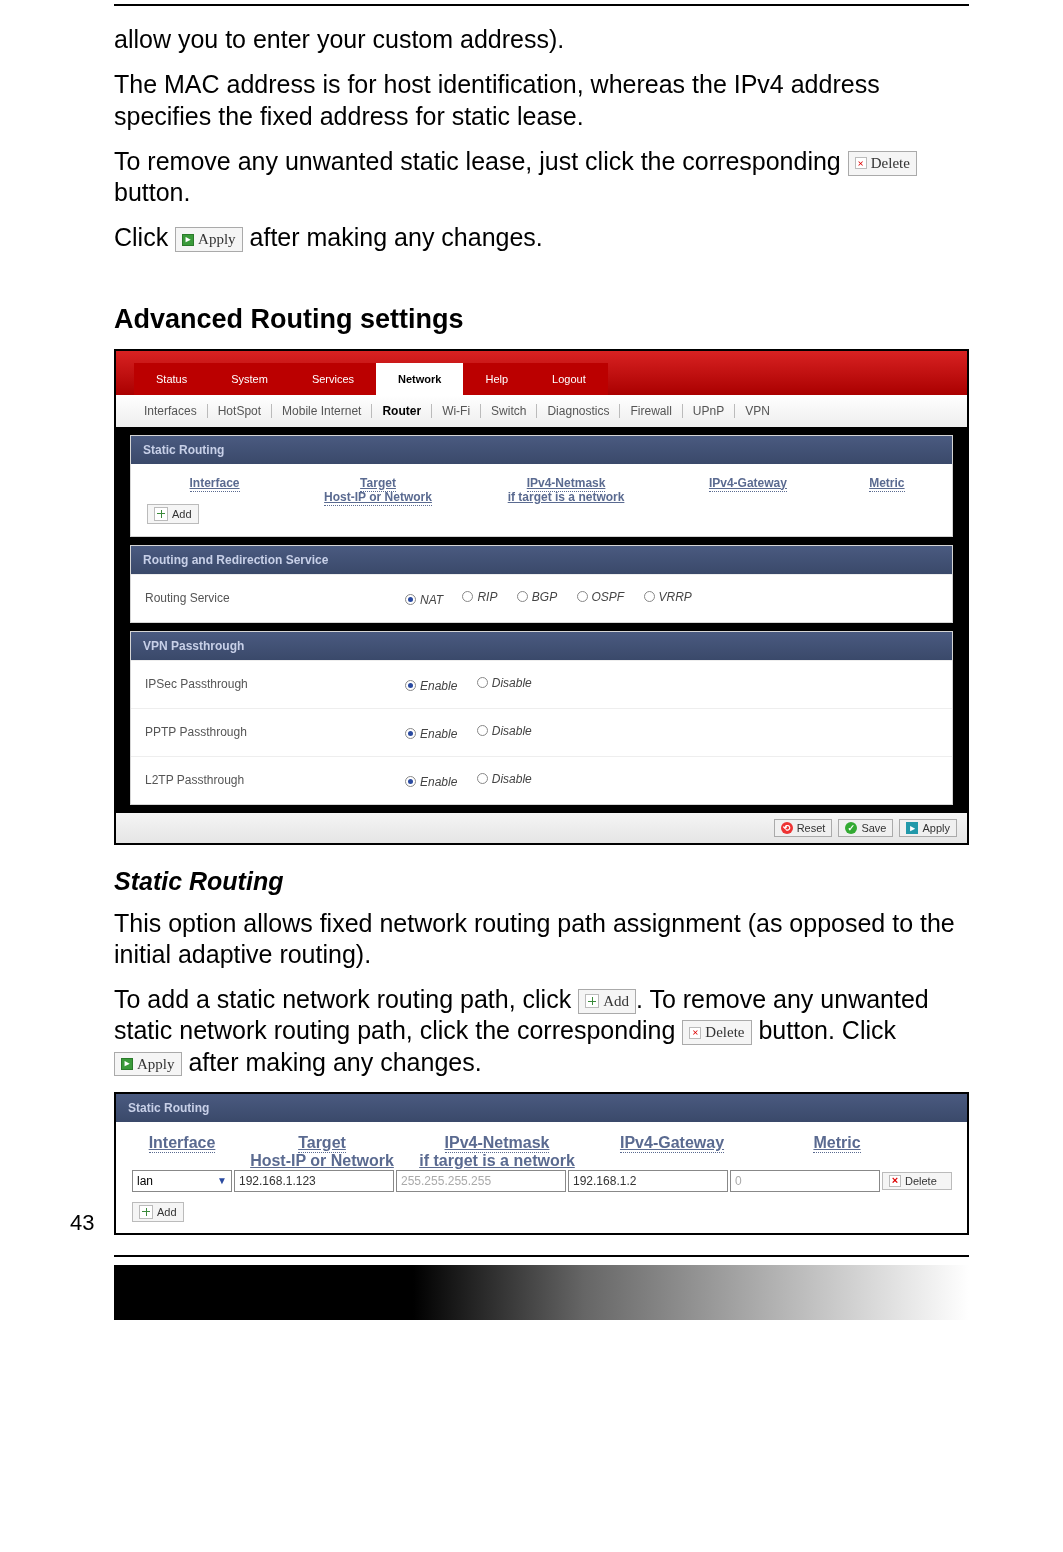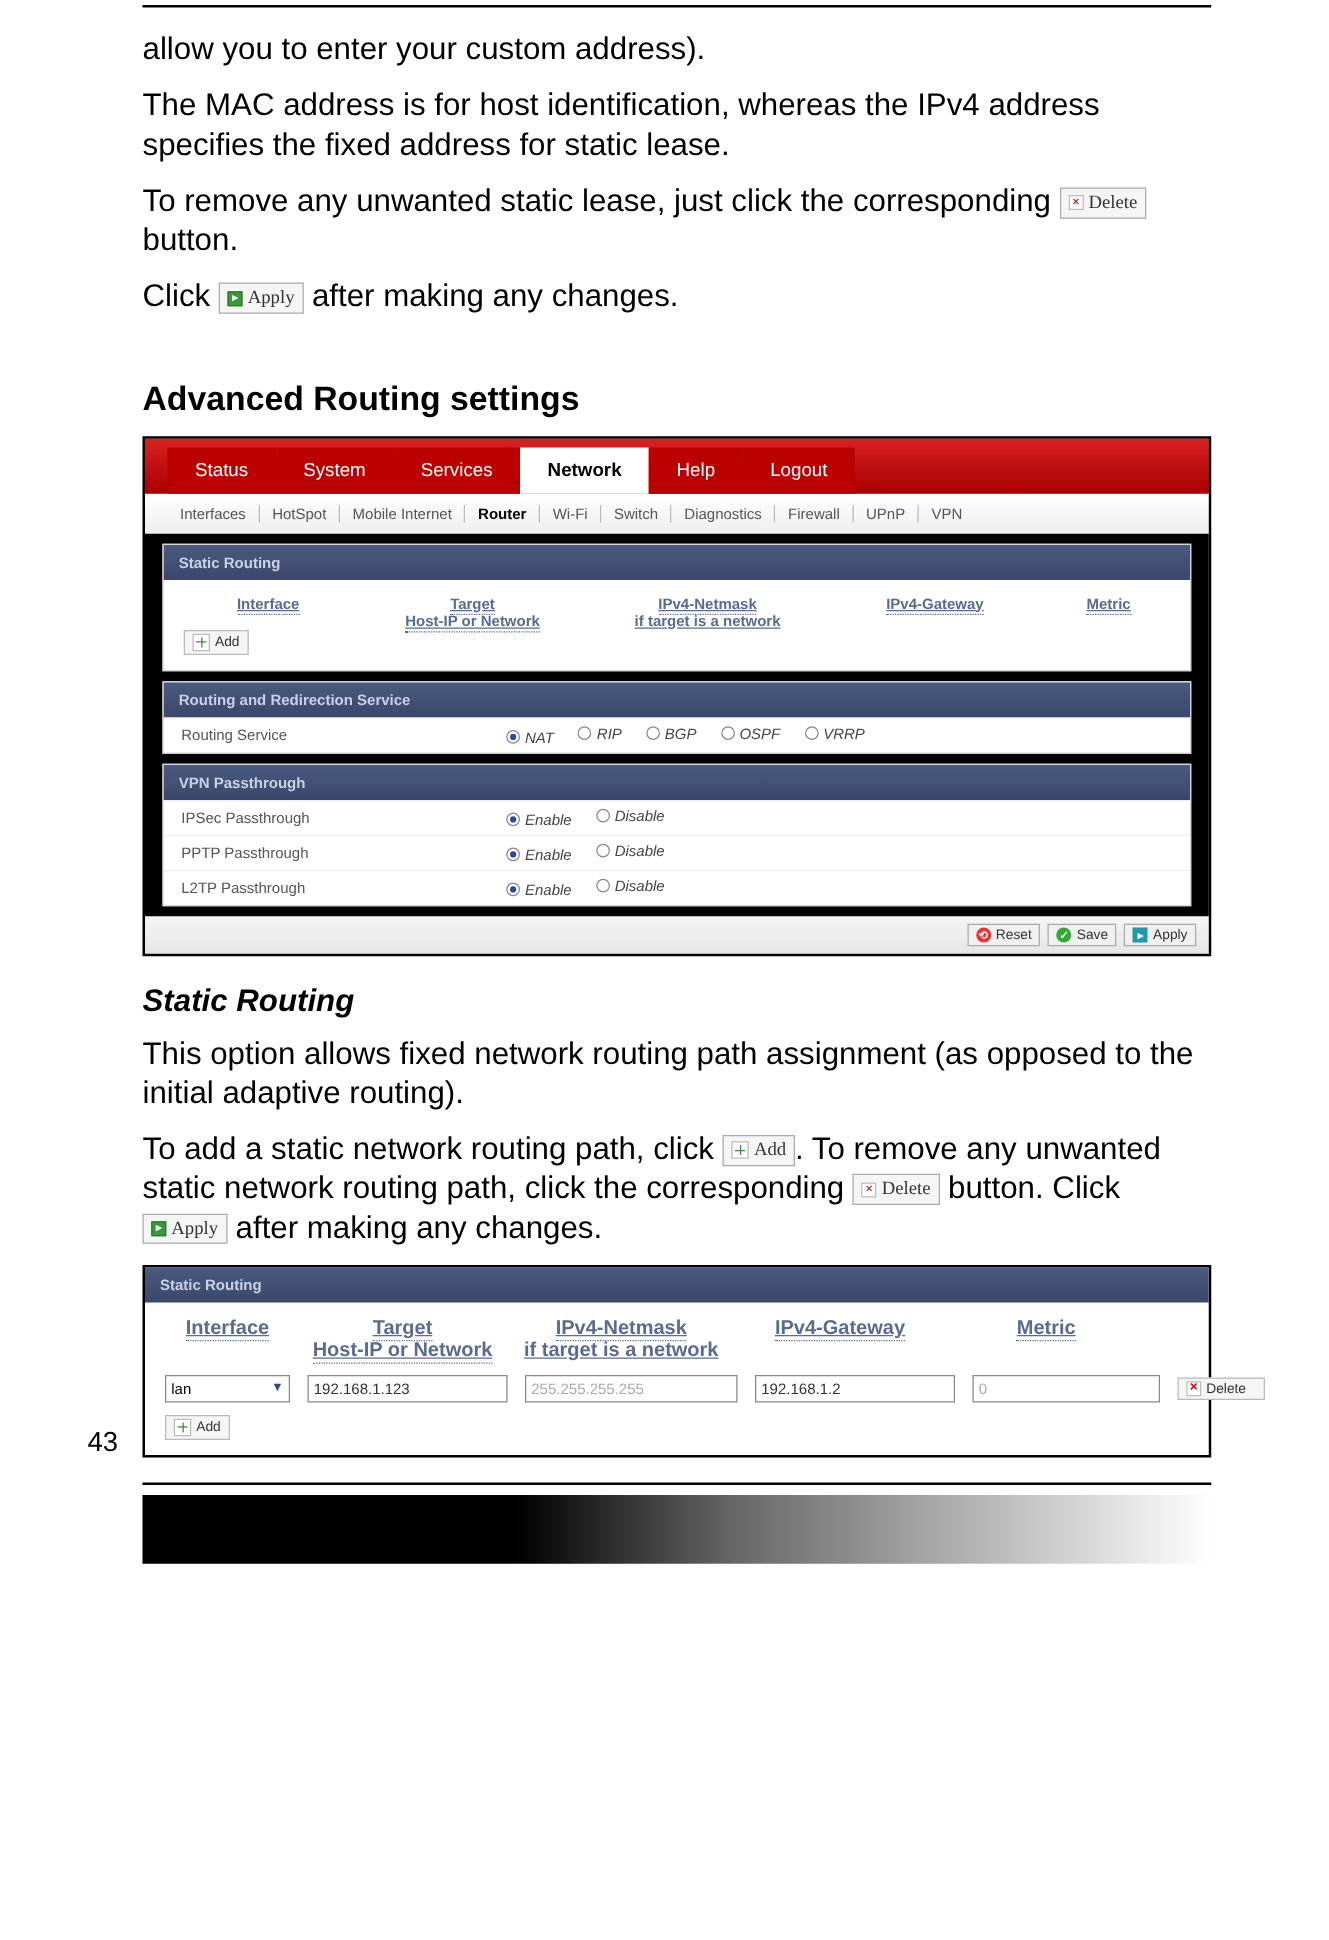--- a/index.html
+++ b/index.html
@@ -13,53 +13,53 @@
   .ib-x { width:12px;height:12px;background:#fff;border:1px solid #bbb;display:inline-flex;align-items:center;justify-content:center;color:#d00;font-weight:bold;font-size:11px;line-height:1; }
   .ib-g { width:12px;height:12px;background:#3a9a3a;border:1px solid #2a7a2a;display:inline-flex;align-items:center;justify-content:center;color:#fff;font-weight:bold;font-size:9px;line-height:1; }
   .ib-add { width:14px;height:14px;background:#fff;border:1px solid #bbb;display:inline-flex;align-items:center;justify-content:center;color:#3a8a3a;font-weight:bold;font-size:11px;line-height:1;position:relative; }
   .ib-add::after{content:"";position:absolute;width:8px;height:1px;background:#3a8a3a;}
   .ib-add::before{content:"";position:absolute;width:1px;height:8px;background:#3a8a3a;}
 
   
   .shot { border:2px solid #000; background:#000; margin-bottom: 8px; }
   .shot-inner { background:#000; }
   .redbar { background: linear-gradient(#d82222,#aa0000); height:44px; display:flex; align-items:flex-end; padding: 0 18px; }
-  .redbar .rt { background:#b00; color:#fff; font-size:15px; padding:10px 22px 10px; }
+  .redbar .rt { background:#b00; color:#fff; font-size:11px; padding:10px 22px 10px; }
   .redbar .rt.active { background:#fff; color:#000; font-weight:bold; }
   .subbar { background: linear-gradient(#fff,#eee); height:32px; display:flex; align-items:center; padding: 0 18px; font-size:12px; color:#555; }
   .subbar .st { padding:0 10px; border-left:1px solid #bbb; }
   .subbar .st:first-child{border-left:none;}
   .subbar .st.active{ font-weight:bold; color:#000;}
   .tabbar { background: linear-gradient(#dcdcdc,#cfcfcf); height:28px; display:flex; align-items:center; padding:0 12px; gap:6px; font-size:11px; }
   .chip { background:linear-gradient(#fafafa,#eaeaea); border:1px solid #bbb; padding:5px 12px; color:#555; border-radius:2px 2px 0 0;}
   .chip.active { background:linear-gradient(#7a7a7a,#5a5a5a); color:#fff; border:1px solid #555; }
   .panel { background:#fff; margin: 8px 14px; border:1px solid #d5d5d5; }
   .panel-hd { background:linear-gradient(#4a5a80,#3a496a); color:#c8d0e8; font-size:12px; font-weight:bold; padding:7px 12px; }
   .panel-body { padding: 12px 16px; font-size:12px; color:#444; }
   .cols5 { display:grid; grid-template-columns: 1.1fr 1.4fr 1.5fr 1.3fr .8fr; gap:10px; text-align:center; }
   .colh { color:#5a6a90; font-weight:bold; text-align:center;text-decoration:underline; }
   .sub { display:block; font-weight:bold; color:#5a6a90; }
   .empty-note { text-align:center; color:#888; font-style:italic; font-size:12px; padding:10px 0 4px; }
   .addbtn { display:inline-flex;align-items:center;gap:4px;background:#f5f5f5;border:1px solid #bbb;font-size:11px;padding:2px 6px;color:#333;}
-  .row2 { display:grid; grid-template-columns: 260px 1fr; align-items:center; padding:5px 14px; border-top:1px solid #eee; font-size:12px; color:#555;}
+  .row2 { display:grid; grid-template-columns: 260px 1fr; align-items:center; padding:15px 14px; border-top:1px solid #eee; font-size:12px; color:#555;}
   .row2:first-child{border-top:none;}
   .radio { display:inline-flex; align-items:center; gap:4px; margin-right:16px; font-size:12px; color:#444;font-style:italic;}
   .radio .dot{width:11px;height:11px;border:1px solid #888;border-radius:50%;display:inline-flex;align-items:center;justify-content:center;}
   .radio .dot.on::after{content:"";width:5px;height:5px;background:#2a4aa0;border-radius:50%;}
   .foot { background:linear-gradient(#f5f5f5,#e5e5e5); text-align:right; padding:6px 10px; display:flex;justify-content:flex-end;gap:6px;}
   .fbtn{background:#f0f0f0;border:1px solid #aaa;font-size:11px;padding:2px 6px;display:inline-flex;align-items:center;gap:4px;color:#333;}
   .fbtn .ic{width:12px;height:12px;display:inline-flex;align-items:center;justify-content:center;font-size:9px;font-weight:bold;}
   .ic.red{background:#e33;color:#fff;border-radius:50%;}
   .ic.grn{background:#3a3;color:#fff;border-radius:50%;}
   .ic.blu{background:#29a;color:#fff;}
 
   
   .shot2 { border:2px solid #000; margin-bottom:20px; }
   .pb2 { padding:12px 16px 10px; }
-  .rowin { display:grid; grid-template-columns: 100px 160px 170px 160px 150px 70px; gap:14px; align-items:center; margin-top:10px; }
+  .rowin { display:grid; grid-template-columns: 100px 160px 170px 160px 150px 70px; gap:2px; align-items:center; }
   .hd2 { display:grid; grid-template-columns: 100px 160px 170px 160px 150px 70px; gap:10px; text-align:center; }
   .inp { border:1px solid #888; height:22px; font-size:12px; padding:0 4px; width:100%; color:#333; background:#fff;}
   .inp.gray{color:#aaa;}
   .sel { border:1px solid #888; height:22px; font-size:12px; background:#fff; width:100%; display:flex;align-items:center;justify-content:space-between;padding:0 4px;}
   .caret{color:#2a4aa0;font-size:10px;}
   .dotted { border-bottom:1px dotted #5a6a90; padding-bottom:1px; }
 
   .page-num { position:absolute; left:6px; bottom:104px; font-size:22px; }
   .footer-bar { display:flex; align-items:center; margin-top:8px; }
   .fgrad { height:55px; flex:1; background:linear-gradient(to right,#000 0%,#000 35%,#666 55%,#fff 100%); }

